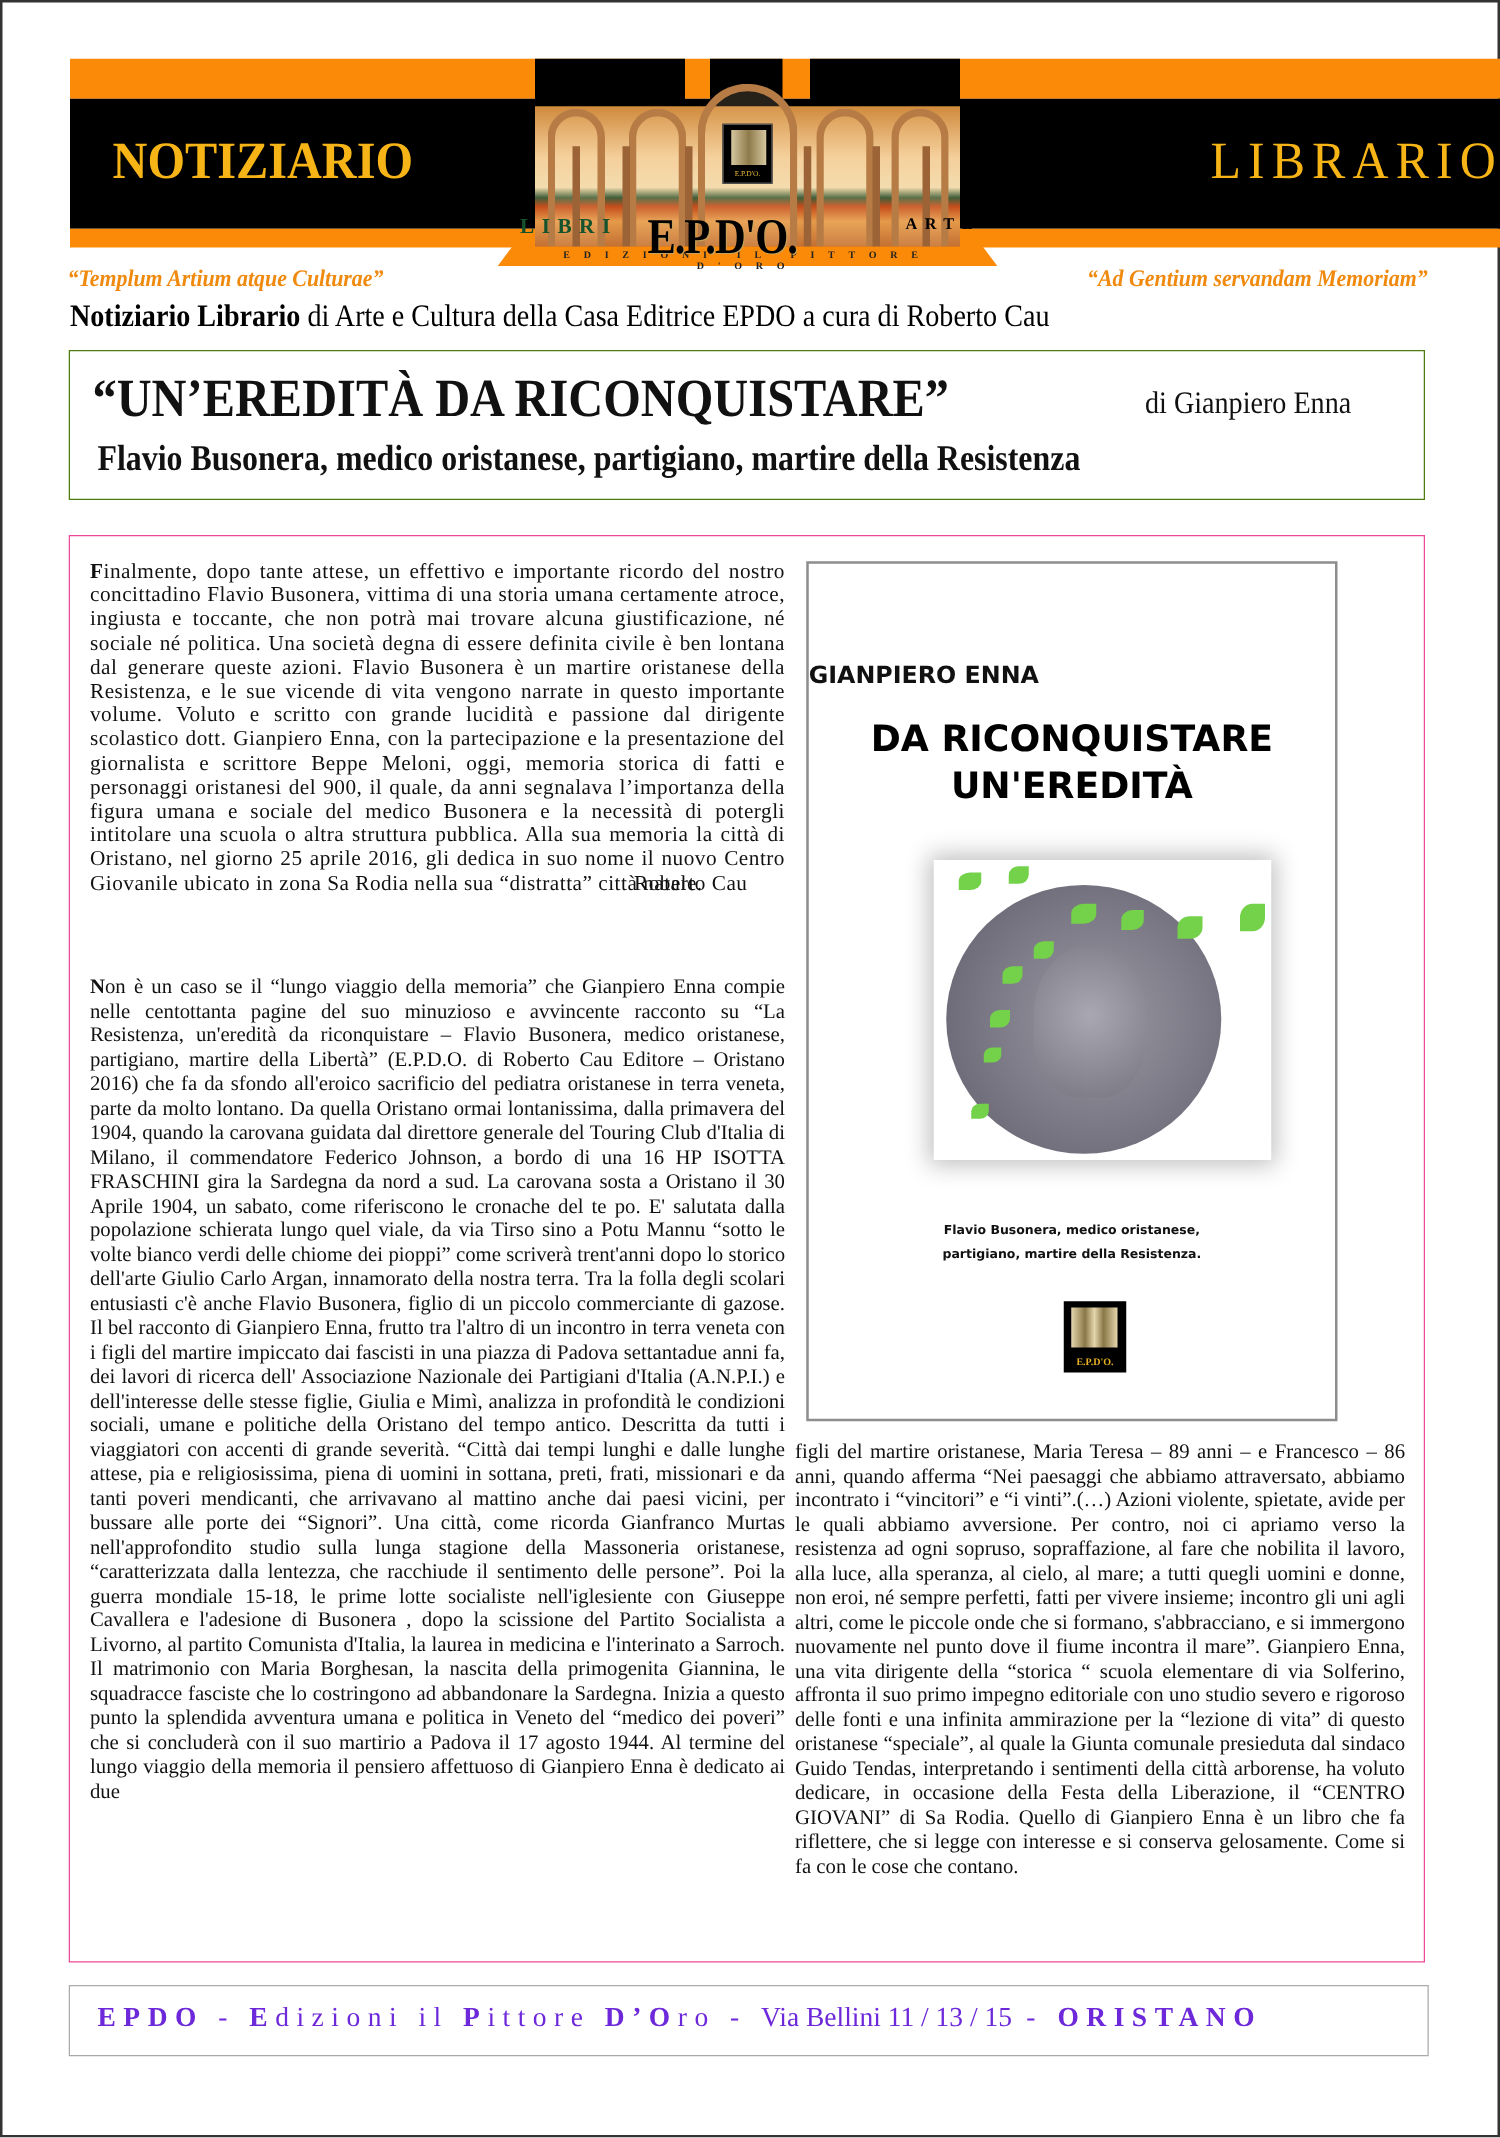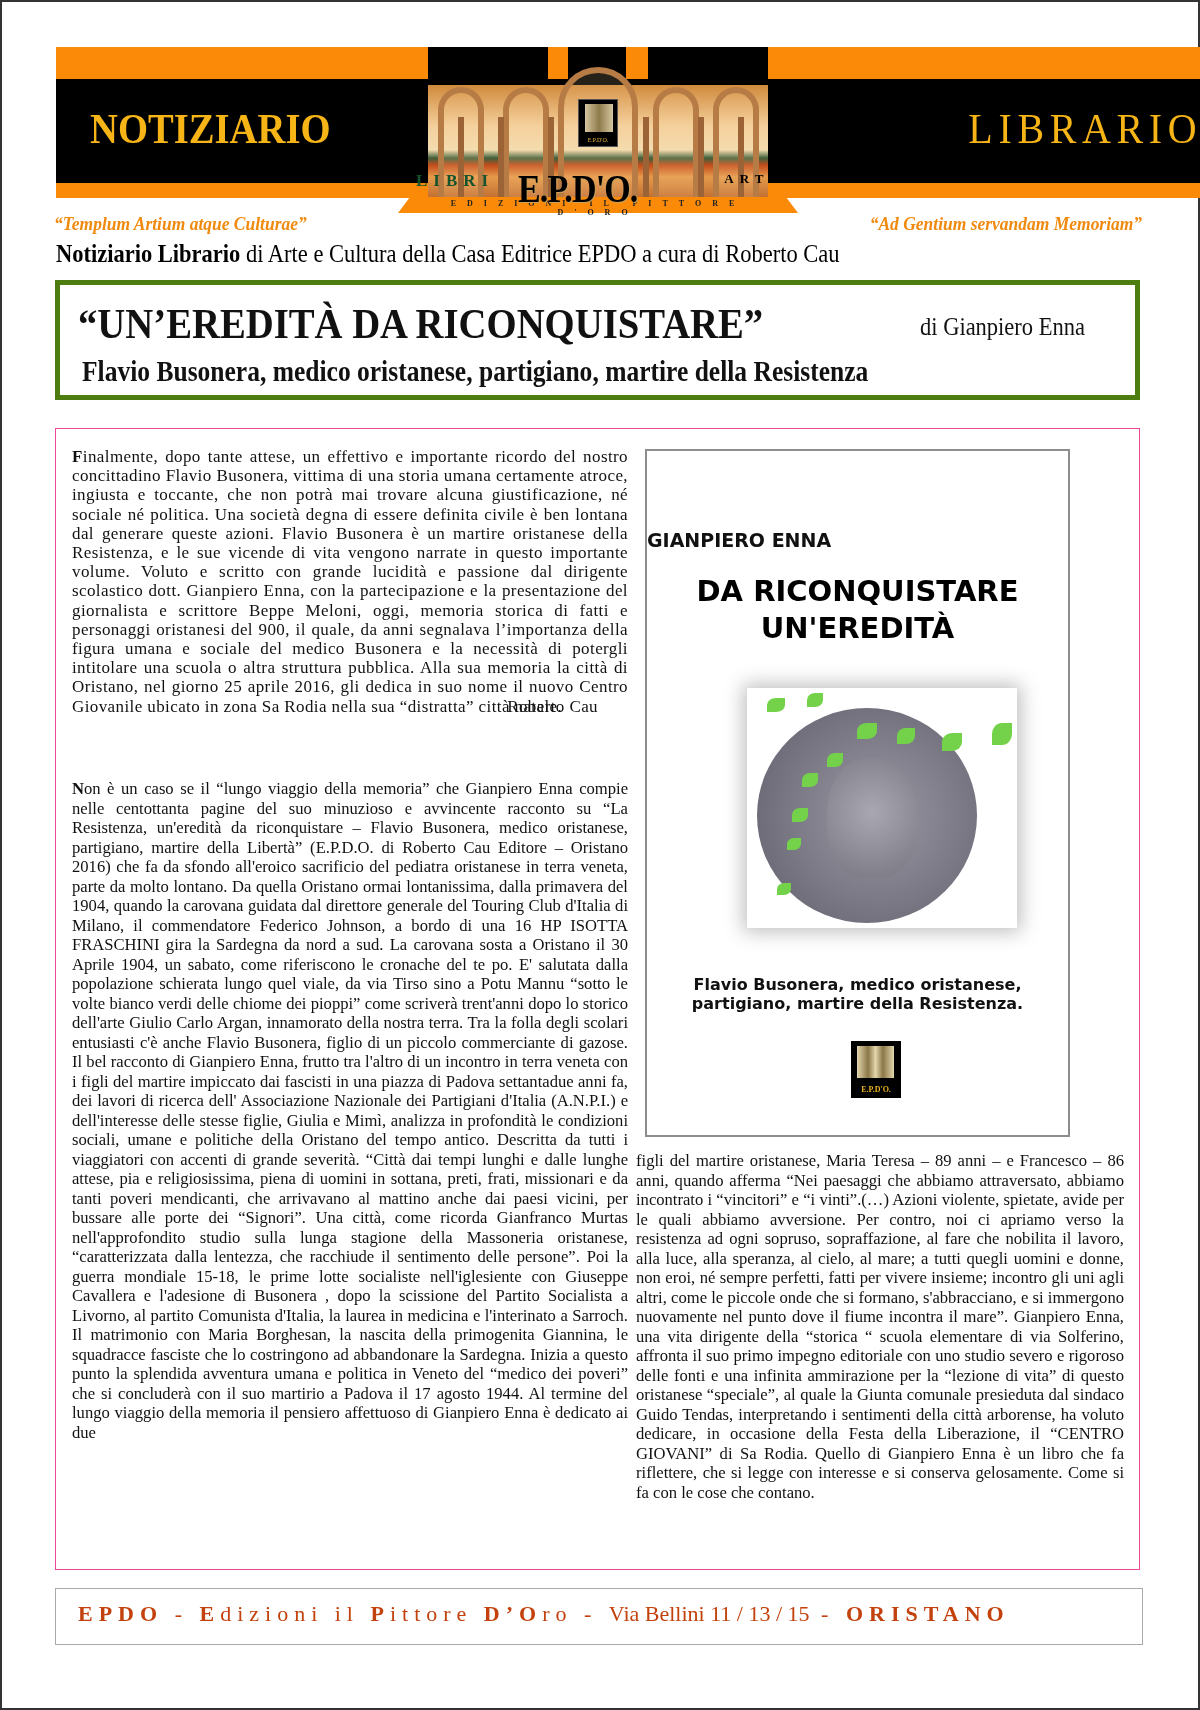--- a/index.html
+++ b/index.html
@@ -33,21 +33,21 @@
   .ribbon-text { position: absolute; left: 0; width: 100%; top: 152px; text-align: center; font-size: 8px; letter-spacing: 11px; font-weight: bold; color: #222; }
 
   .motto { position: absolute; top: 213px; font-style: italic; font-weight: bold; color: #f08a0e; font-size: 19px; transform: scaleX(0.92); }
   .motto.left { left: 54px; transform-origin: left; }
   .motto.right { right: 58px; transform-origin: right; }
 
   .subtitle-line { position: absolute; left: 56px; top: 240px; width: 1090px; font-size: 25px; color: #000; white-space: nowrap; transform: scaleX(0.9); transform-origin: left; }
   .subtitle-line b { font-weight: bold; }
 
   
-  .title-box { position: absolute; left: 55px; top: 280px; width: 1085px; height: 120px; border: 5px solid #4d7c0f; }
+  .title-box { position: absolute; left: 55px; top: 280px; width: 1085px; height: 120px; border: 1px solid #4d7c0f; }
   .main-title { position: absolute; left: 18px; top: 14px; font-size: 43px; font-weight: bold; white-space: nowrap; transform: scaleX(0.9); transform-origin: left; }
   .byline { position: absolute; left: 860px; top: 28px; font-size: 25px; white-space: nowrap; transform: scaleX(0.9); transform-origin: left; }
   .sub-title { position: absolute; left: 22px; top: 70px; font-size: 29px; font-weight: bold; white-space: nowrap; transform: scaleX(0.88); transform-origin: left; }
 
   
   .main-box { position: absolute; left: 55px; top: 428px; width: 1085px; height: 1142px; border: 1px solid #ec4899; }
   .col-left { position: absolute; left: 16px; width: 556px; }
   .intro { top: 18px; font-family: "Liberation Serif", serif; font-size: 17px; line-height: 19.2px; text-align: justify; color: #111; letter-spacing: 0.4px; }
   .intro .drop { font-weight: bold; }
   .intro-sign { display: block; text-align: right; padding-right: 30px; margin-top: -19px; }
@@ -57,28 +57,28 @@
   .sign-right { display: block; text-align: right; padding-right: 10px; }
 
   
   .book-cover { position: absolute; left: 589px; top: 20px; width: 425px; height: 688px; border: 2px solid #8d8d8d; background: #fff; }
   .cover-author { position: absolute; top: 78px; width: 100%; text-align: left; font-family: "DejaVu Sans", sans-serif; font-weight: bold; font-size: 19px; color: #111; }
   .cover-title { position: absolute; top: 122px; width: 100%; text-align: center; font-family: "DejaVu Sans", sans-serif; font-weight: bold; font-size: 29px; line-height: 37px; color: #000; }
   .cover-photo { position: absolute; left: 100px; top: 237px; width: 270px; height: 240px; background: #fff; box-shadow: 0 0 18px 4px rgba(0,0,0,0.25); overflow: hidden; }
   .medallion { position: absolute; left: 10px; top: 20px; width: 220px; height: 215px; border-radius: 50%; background: radial-gradient(circle at 55% 50%, #9a98a3 0%, #7a7884 55%, #5f5d69 100%); }
   .medallion .face { position: absolute; left: 70px; top: 50px; width: 90px; height: 120px; border-radius: 45% 45% 40% 40%; background: radial-gradient(circle at 50% 45%, #a9a7b2, #77757f); }
   .ivy { position: absolute; border-radius: 50% 0; background: #74d24a; }
-  .cover-caption { position: absolute; top: 524px; width: 100%; text-align: center; font-family: "DejaVu Sans", sans-serif; font-weight: bold; font-size: 16px; line-height: 19px; color: #111; }
+  .cover-caption { position: absolute; top: 524px; width: 100%; text-align: center; font-family: "DejaVu Sans", sans-serif; font-weight: bold; font-size: 10px; line-height: 19px; color: #111; }
   .cover-logo { position: absolute; left: 204px; top: 590px; width: 50px; height: 57px; background: #000; }
   .cover-logo .figure { position: absolute; left: 6px; top: 5px; width: 37px; height: 32px; background: linear-gradient(90deg,#e4d6ad 0%,#8a7747 30%,#e4d6ad 50%,#8a7747 70%,#e4d6ad 100%); }
   .cover-logo .cap { position: absolute; left: 0; bottom: 4px; width: 100%; text-align: center; font-size: 8px; font-weight: bold; color: #e7b021; }
 
   
   .footer-box { position: absolute; left: 55px; top: 1588px; width: 1088px; height: 57px; border: 1px solid #aaa; }
-  .footer-text { position: absolute; left: 22px; top: 12px; font-size: 22px; white-space: nowrap; color: #c2410c; }
+  .footer-text { position: absolute; left: 22px; top: 12px; font-size: 22px; white-space: nowrap; color: #6d28d9; }
   .footer-text .sp { letter-spacing: 6px; }
   .footer-text .b { font-weight: bold; }
 </style>
 </head>
 <body>
 
 <div class="page-frame"></div>
 
 <div class="banner">
   <div class="band-orange-top"></div>

